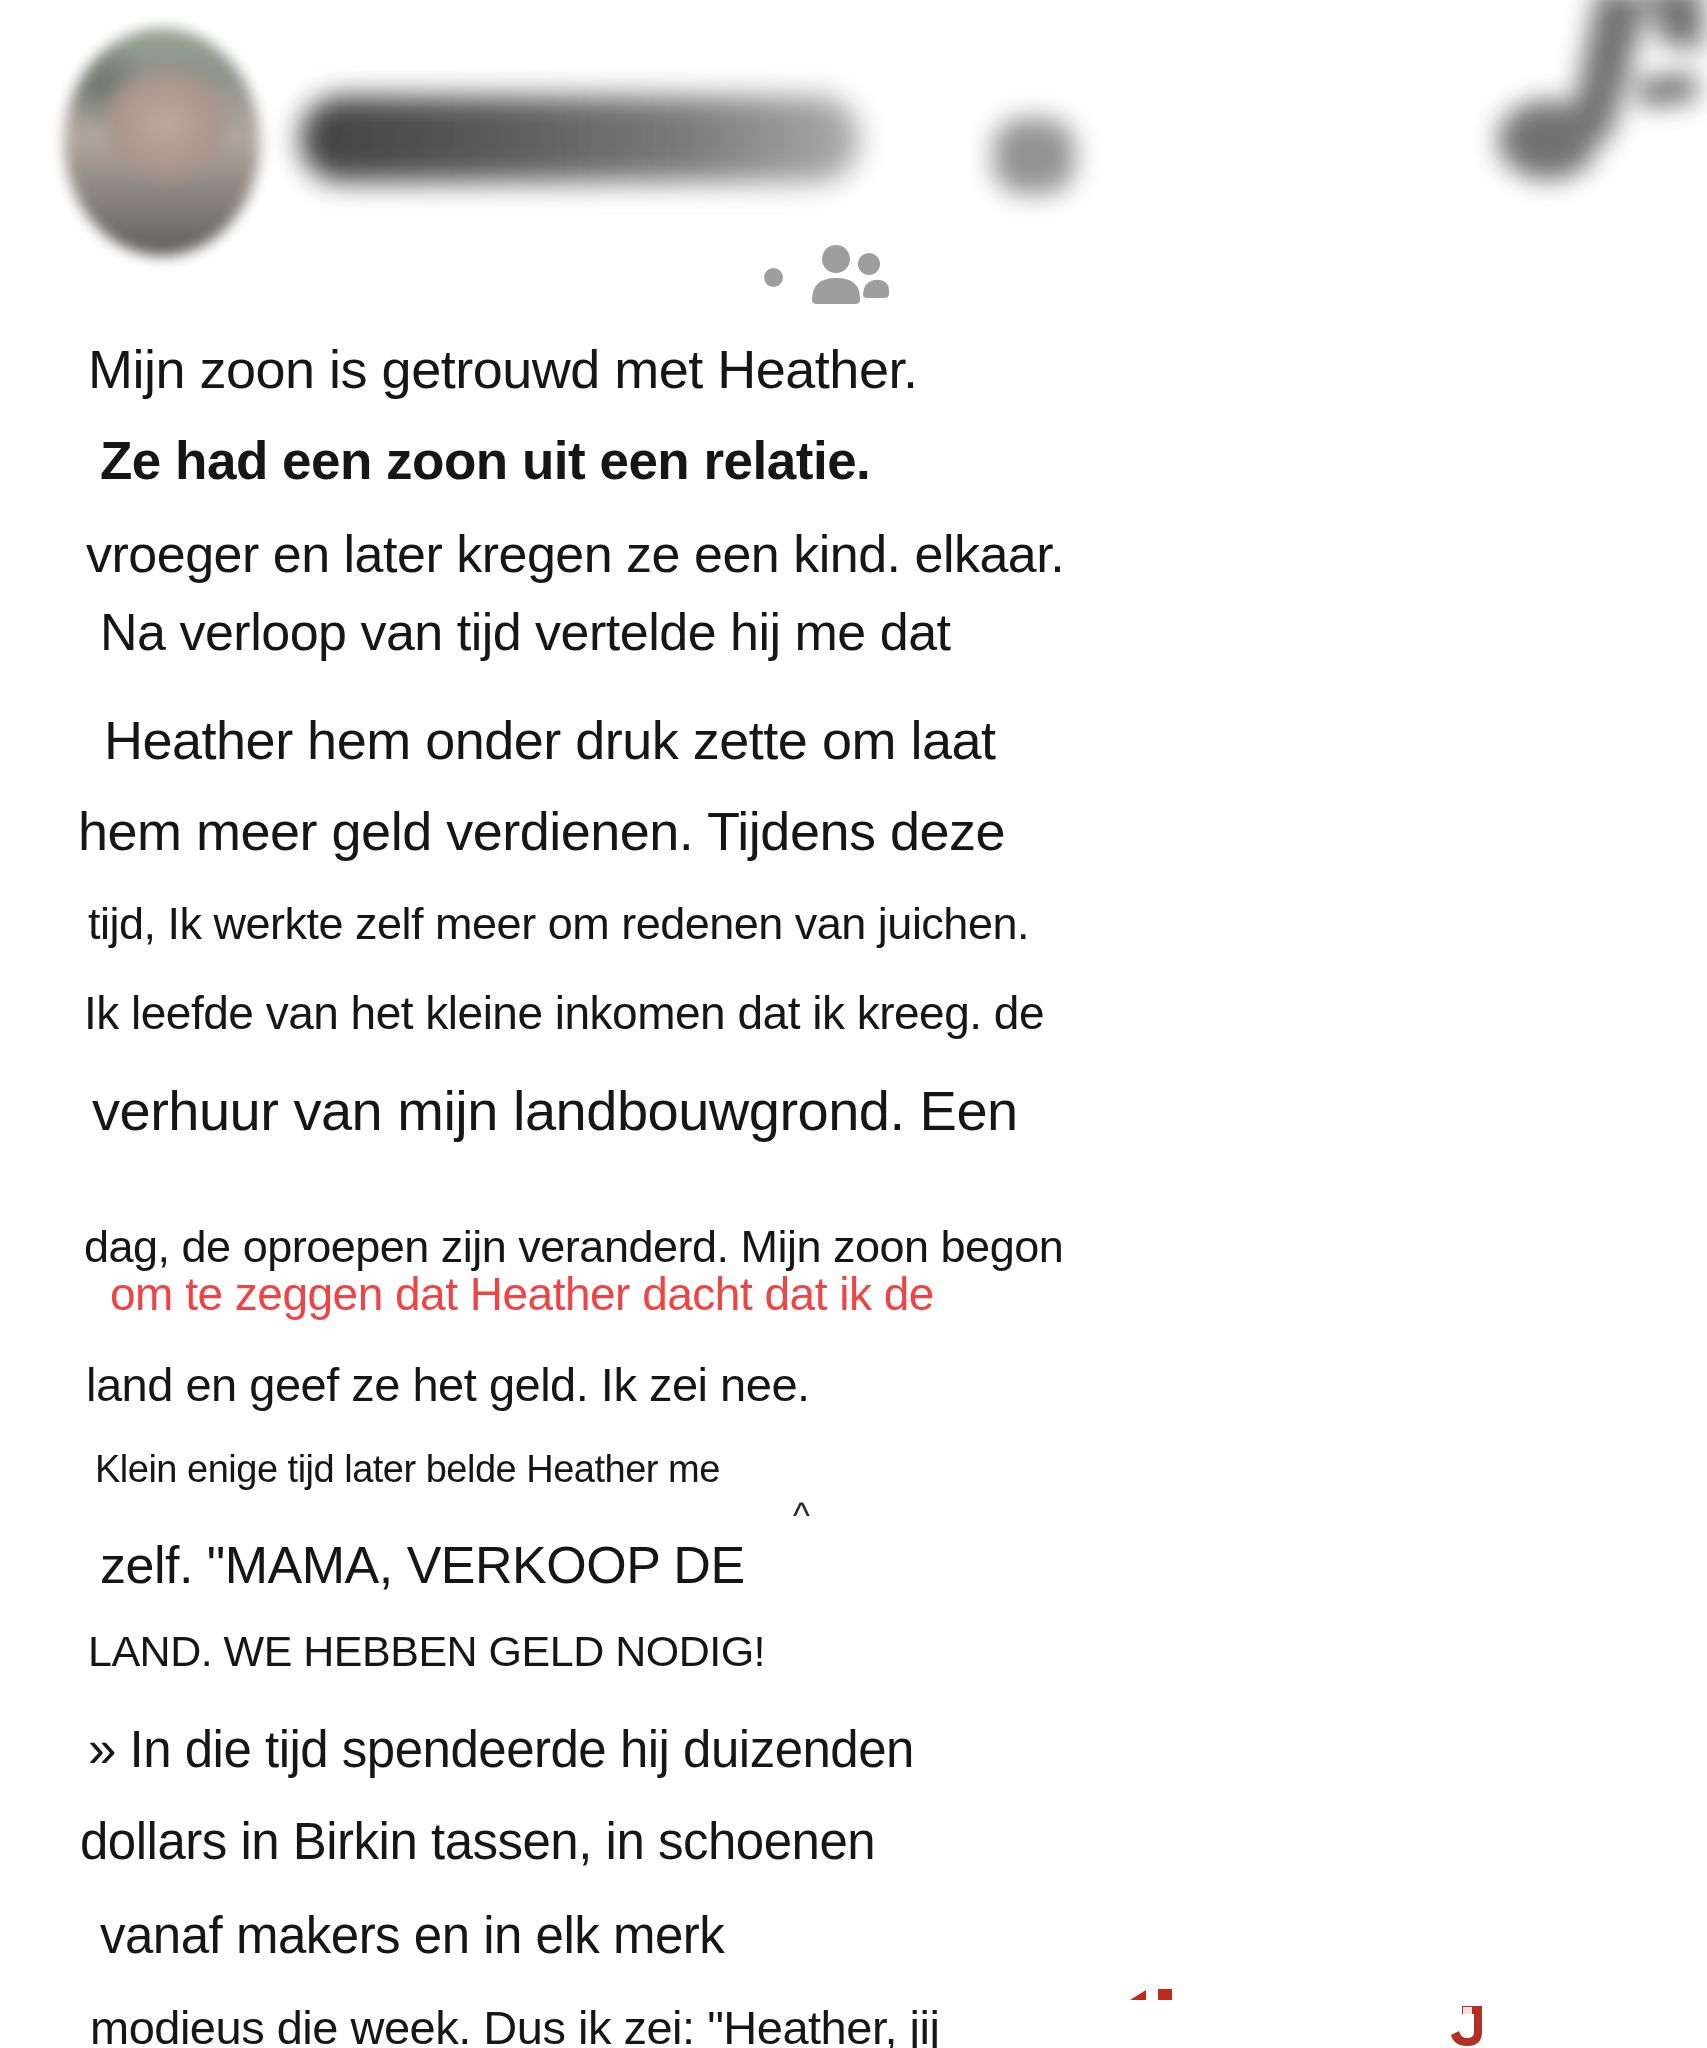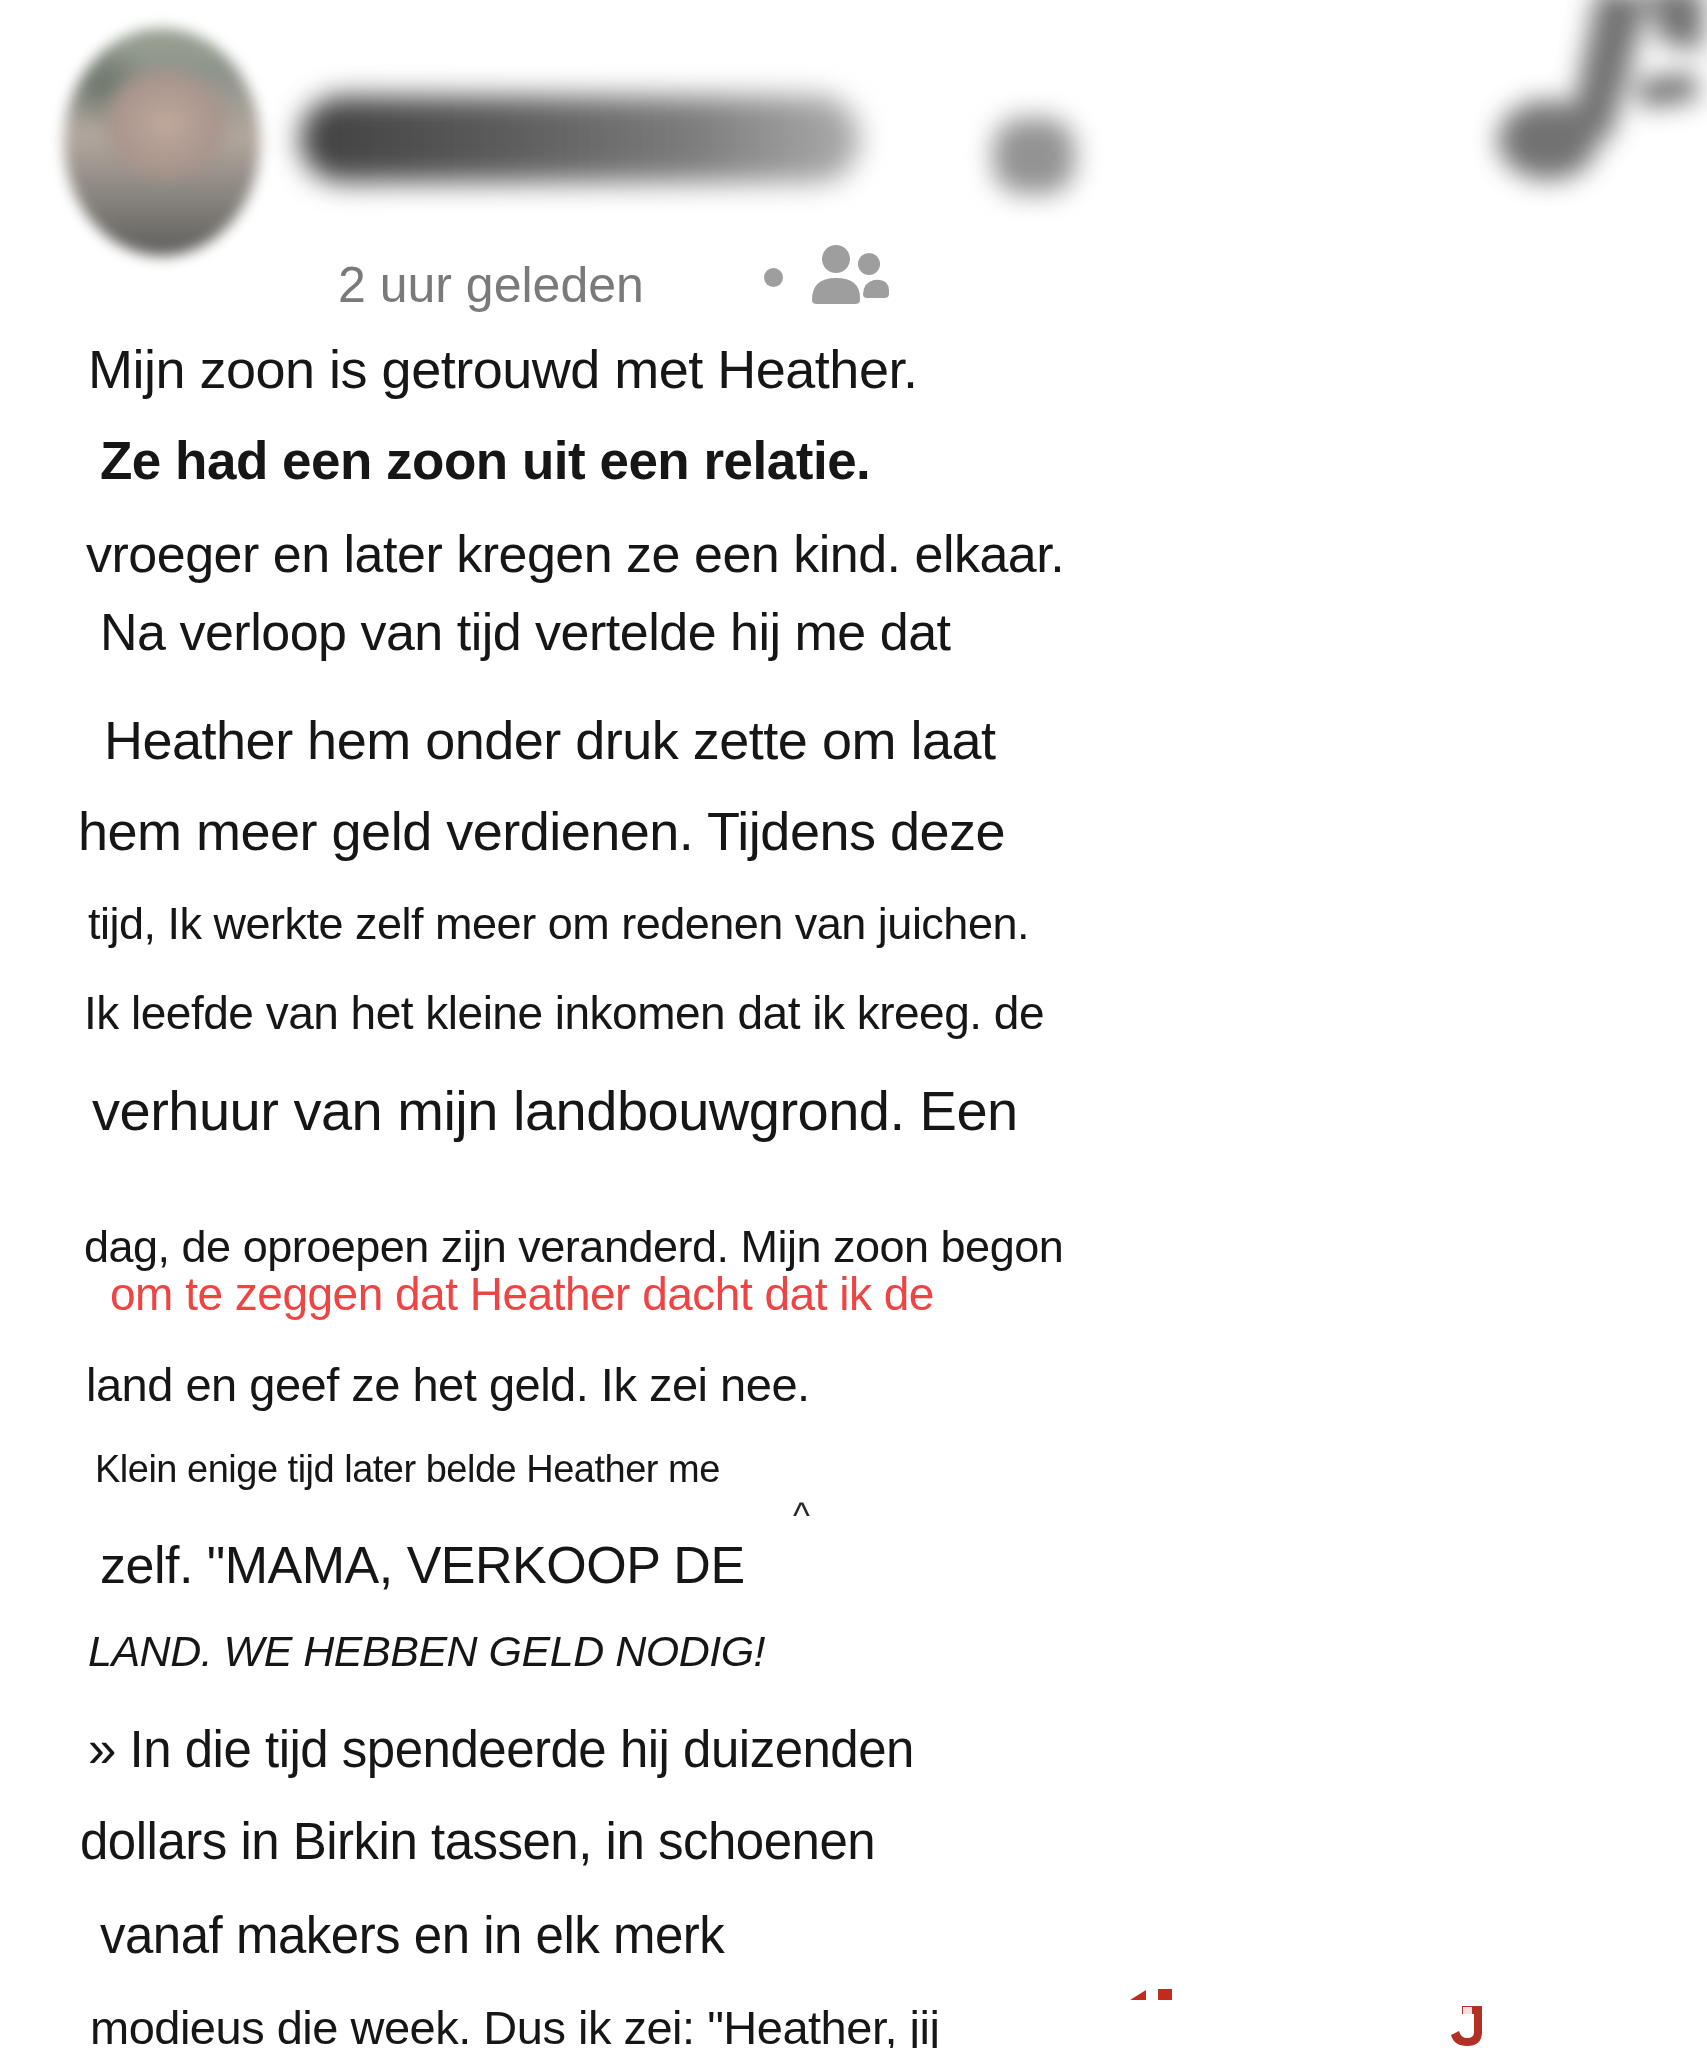--- a/index.html
+++ b/index.html
@@ -90,21 +90,20 @@
 </style>
 </head>
 <body>
 
 <div class="page">
 
   <div class="avatar"></div>
   <div class="username-blur"></div>
   <div class="username-blur-fragment"></div>
 
-  <div class="timestamp">2 uur geleden</div>
   <div class="meta-dot"></div>
 
   <svg class="friends-icon" width="84" height="68" viewBox="0 0 84 68">
     <g fill="#9e9e9e">
       <circle cx="28" cy="18" r="14"></circle>
       <circle cx="61" cy="23" r="11"></circle>
       <path d="M4 59 Q4 37 28 37 Q52 37 52 57 L52 59 Q52 63 47 63 L9 63 Q4 63 4 59 Z"></path>
       <path d="M55 53 Q56 41 66 39 Q80 37 81 49 L81 53 Q81 57 76 57 L59 57 Q55 57 55 53 Z"></path>
     </g>
   </svg>
@@ -126,21 +125,21 @@
     <div class="line" style="top:713px;  left:104px; font-size:54px;">Heather hem onder druk zette om laat</div>
     <div class="line" style="top:804px;  left:78px;  font-size:54px;">hem meer geld verdienen. Tijdens deze</div>
     <div class="line" style="top:901px;  left:88px;  font-size:45px;">tijd, Ik werkte zelf meer om redenen van juichen.</div>
     <div class="line" style="top:990px;  left:84px;  font-size:46px;">Ik leefde van het kleine inkomen dat ik kreeg. de</div>
     <div class="line" style="top:1083px; left:92px;  font-size:56px;">verhuur van mijn landbouwgrond. Een</div>
     <div class="line" style="top:1224px; left:84px;  font-size:45px;">dag, de oproepen zijn veranderd. Mijn zoon begon</div>
     <div class="line red" style="top:1271px; left:110px; font-size:46px;">om te zeggen dat Heather dacht dat ik de</div>
     <div class="line" style="top:1361px; left:86px;  font-size:47px;">land en geef ze het geld. Ik zei nee.</div>
     <div class="line" style="top:1450px; left:95px;  font-size:38px;">Klein enige tijd later belde Heather me</div>
     <div class="line" style="top:1539px; left:100px; font-size:52px;">zelf. "MAMA, VERKOOP DE</div>
-    <div class="line" style="top:1630px; left:88px;  font-size:43px;font-style:italic;">LAND. WE HEBBEN GELD NODIG!</div>
+    <div class="line" style="top:1630px; left:88px;  font-size:43px;">LAND. WE HEBBEN GELD NODIG!</div>
     <div class="line" style="top:1724px; left:88px;  font-size:51px;">» In die tijd spendeerde hij duizenden</div>
     <div class="line" style="top:1816px; left:80px;  font-size:51px;">dollars in Birkin tassen, in schoenen</div>
     <div class="line" style="top:1910px; left:100px; font-size:51px;">vanaf makers en in elk merk</div>
     <div class="line" style="top:2004px; left:90px;  font-size:47px;">modieus die week. Dus ik zei: "Heather, jij</div>
   </div>
 
   <div class="caret-artifact">^</div>
   <div class="red-triangle"></div>
   <div class="red-square"></div>
 

